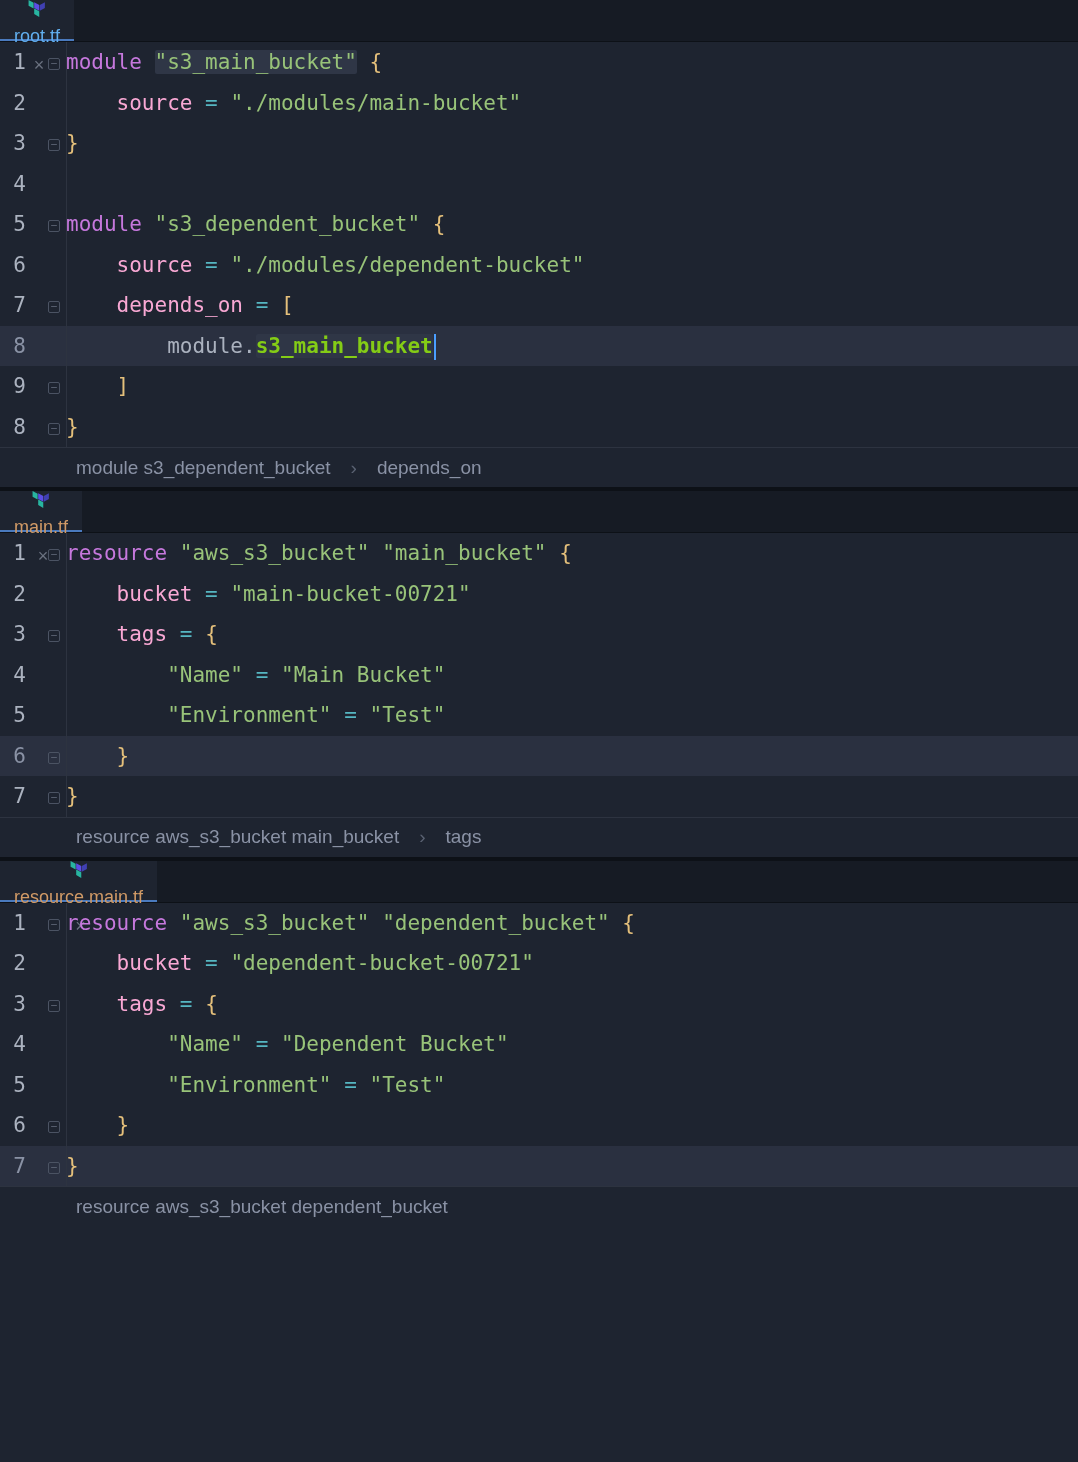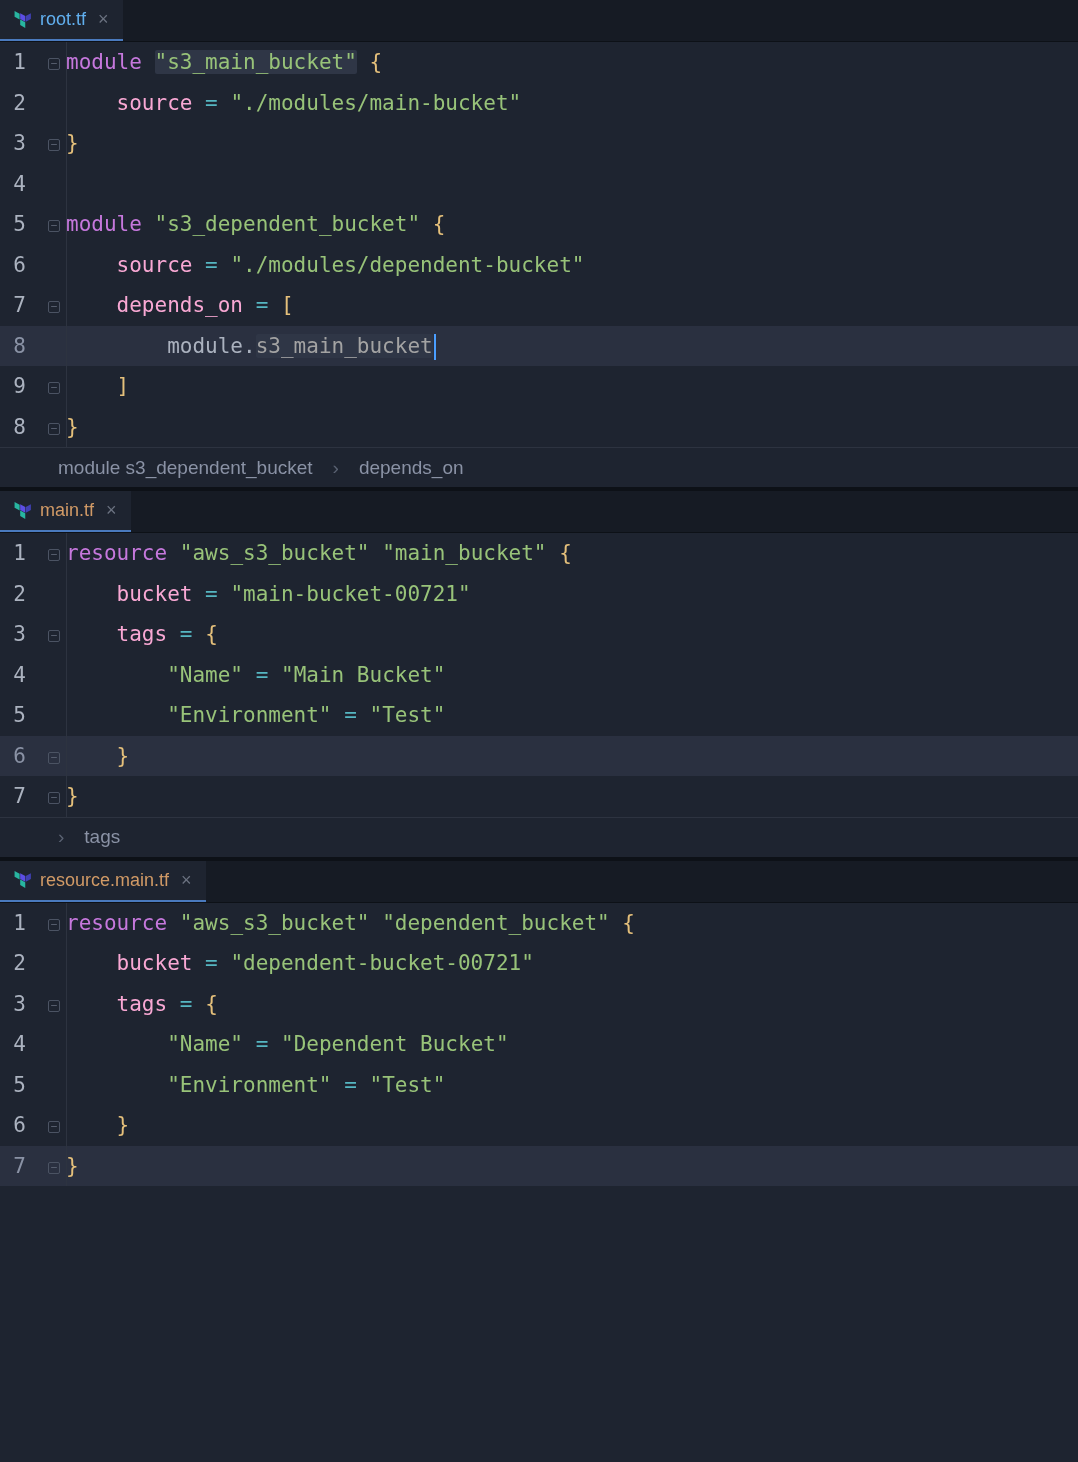--- a/index.html
+++ b/index.html
@@ -22,20 +22,21 @@
   .tab {
     display: flex;
     align-items: center;
     gap: 8px;
     padding: 0 14px;
     background: #1e2430;
     border-bottom: 2px solid #4a7abe;
     color: #d19a66;
     font-family: -apple-system, BlinkMacSystemFont, 'Segoe UI', sans-serif;
     font-size: 18px;
+    flex-direction: column;
   }
   .tab.tab-blue { color: #61afef; }
   .tf-icon {
     display: inline-flex;
     width: 18px;
     height: 18px;
   }
   .close-x {
     color: #6b7280;
     font-size: 18px;
@@ -62,37 +63,37 @@
   .line.active .ln { color: #8a92a5; }
   .ln { display: inline-block; width: 42px; text-align: right; padding-right: 16px; }
   .fold { display: inline-block; width: 24px; text-align: center; font-size: 15px; color: #5a6272; position: relative; }
   .code { flex: 1; position: relative; }
   .guide { position: absolute; top:0; bottom:0; width:1px; background:#2d3340; }
   .g1 { left: 0px; }
   .breadcrumb {
     display: flex;
     align-items: center;
     height: 40px;
-    padding-left: 58px;
+    padding-left: 76px;
     background: #1e2430;
     color: #8a92a5;
     font-family: -apple-system, BlinkMacSystemFont, 'Segoe UI', sans-serif;
     font-size: 19px;
     border-top: 1px solid #2d3340;
     gap: 20px;
   }
   .breadcrumb .sep { color: #5a6272; }
   
   .kw { color: #c678dd; }
   .str { color: #98c379; }
   .attr { color: #f9a8d4; }
   .punc { color: #e5c07b; }
   .op { color: #56b6c2; }
   .ident { color: #abb2bf; }
-  .ref { color: #a3a3a3; }
+  .ref { color: #84cc16; font-weight: bold; }
   .hlbg { background: #2f3646; border-radius: 2px; }
   .cursor {
     display: inline-block;
     width: 2px;
     height: 26px;
     background: #4a9eff;
     vertical-align: middle;
     margin-left: 1px;
   }
   .pane-divider { height: 4px; background: #0d1117; }
@@ -237,20 +238,21 @@
         <span class="code"><span class="guide g1"></span>    <span class="punc">}</span></span>
       </div>
       <div class="line">
         <span class="ln">7</span>
         <span class="fold"><span class="fold-mark" style="border:1px solid #4b5363;border-radius:2px;font-size:11px;line-height:12px;width:12px;height:12px;display:inline-flex;align-items:center;justify-content:center;margin-top:14px;">−</span></span>
         <span class="code"><span class="guide g1"></span><span class="punc">}</span></span>
       </div>
         </div>
       </div>
       <div class="breadcrumb">
+        <span>resource aws_s3_bucket main_bucket</span>
         <span class="sep">›</span>
         <span>tags</span>
       </div>
     </div>
     <div class="pane-divider"></div>
     <div class="editor-pane">
     <div class="tab-bar">
       <div class="tab ">
         <span class="tf-icon">
     <svg viewBox="0 0 32 32" width="18" height="18">
@@ -302,14 +304,17 @@
         <span class="fold"><span class="fold-mark" style="border:1px solid #4b5363;border-radius:2px;font-size:11px;line-height:12px;width:12px;height:12px;display:inline-flex;align-items:center;justify-content:center;margin-top:14px;">−</span></span>
         <span class="code"><span class="guide g1"></span>    <span class="punc">}</span></span>
       </div>
       <div class="line active">
         <span class="ln">7</span>
         <span class="fold"><span class="fold-mark" style="border:1px solid #4b5363;border-radius:2px;font-size:11px;line-height:12px;width:12px;height:12px;display:inline-flex;align-items:center;justify-content:center;margin-top:14px;">−</span></span>
         <span class="code"><span class="guide g1"></span><span class="punc">}</span></span>
       </div>
         </div>
       </div>
+      <div class="breadcrumb">
+        <span>resource aws_s3_bucket dependent_bucket</span>
+      </div>
     </div>
   </div>
 
 </body></html>

